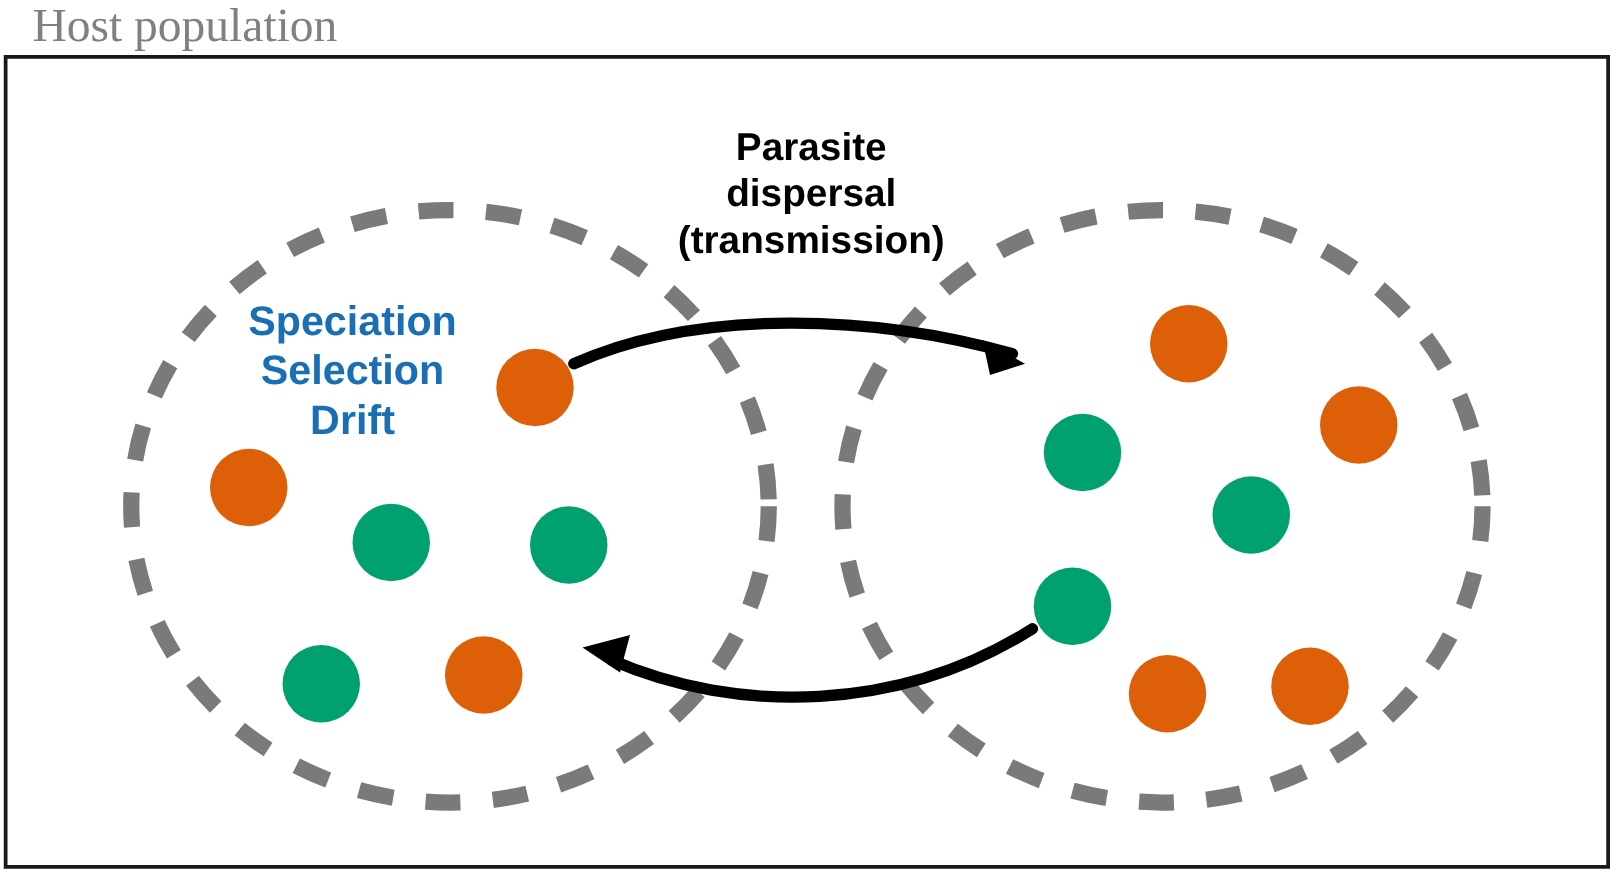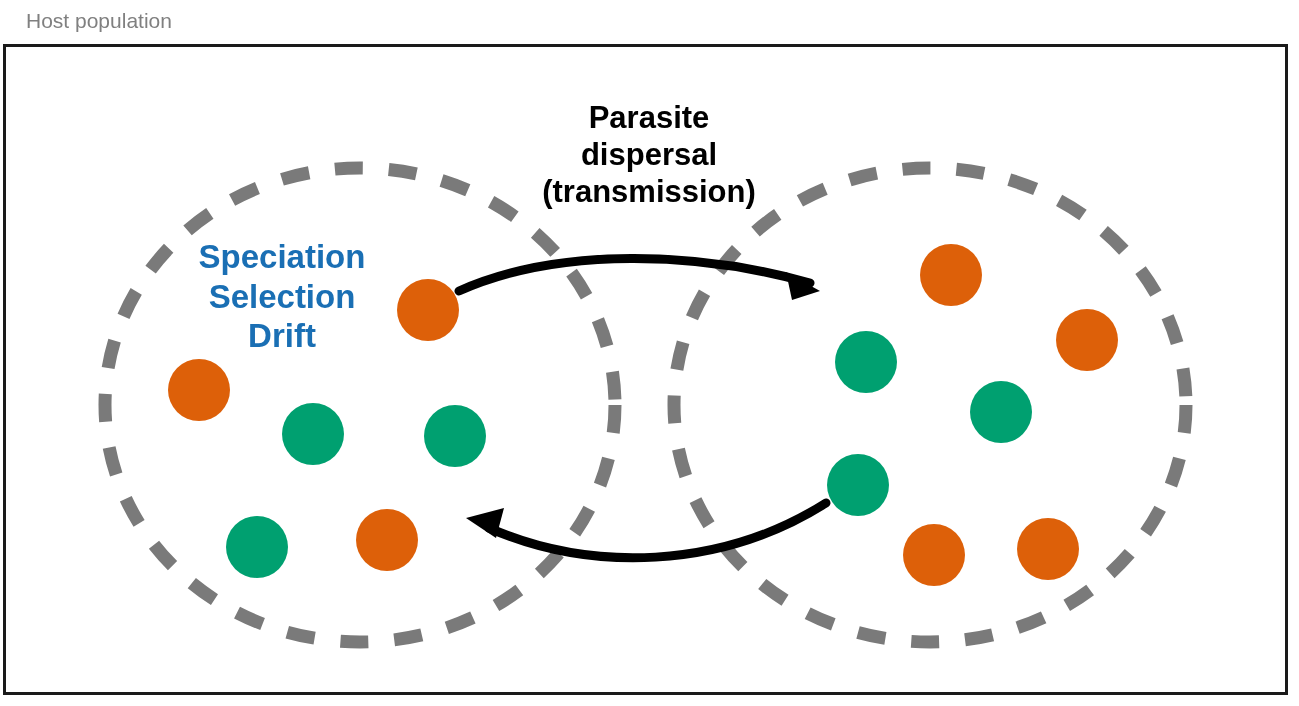--- a/index.html
+++ b/index.html
@@ -18,23 +18,23 @@
     position: absolute;
     left: 0;
     top: 0;
     width: 1299px;
     height: 706px;
   }
   #caption-title {
     position: absolute;
     left: 26px;
     top: 0px;
-    font-size: 21px;
+    font-size: 38px;
     color: #808080;
-    font-family: Liberation Sans, sans-serif;
+    font-family: Liberation Serif, serif;
     letter-spacing: 0px;
     line-height: 42px;
     white-space: nowrap;
   }
   .svg-layer {
     position: absolute;
     left: 0;
     top: 0;
   }
 </style>

